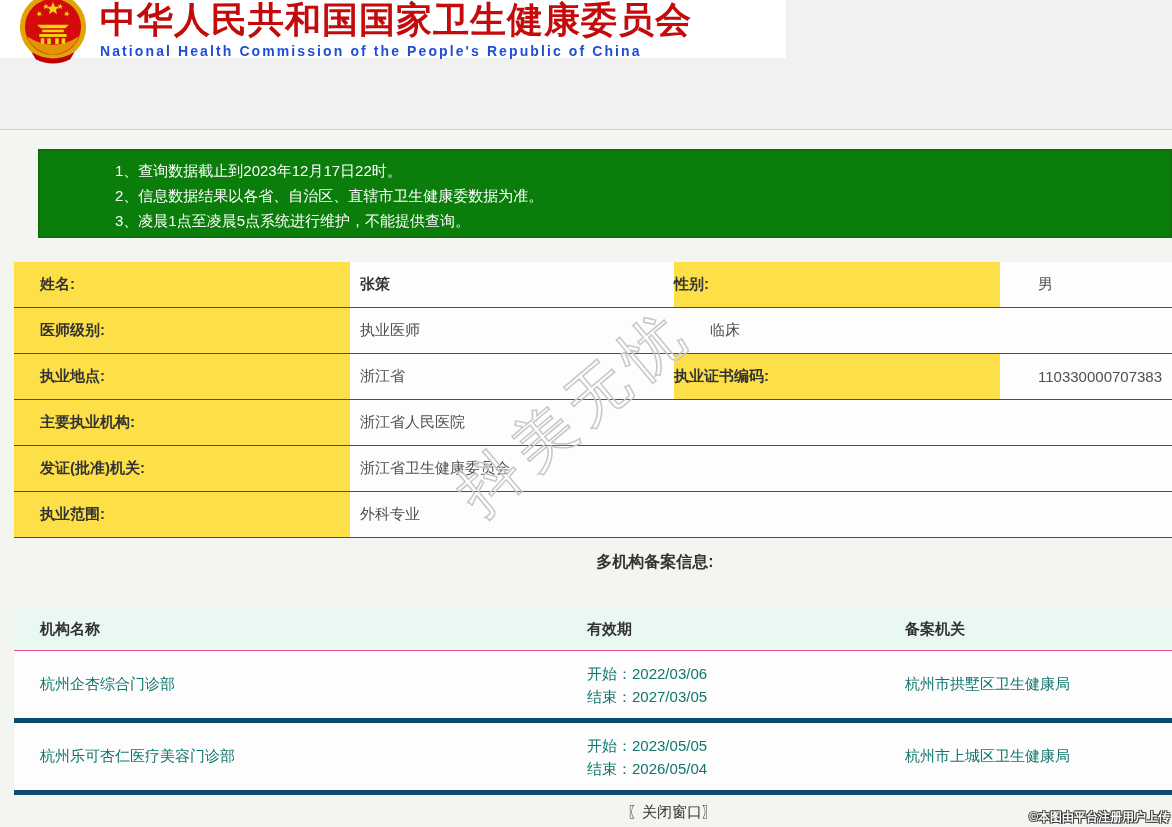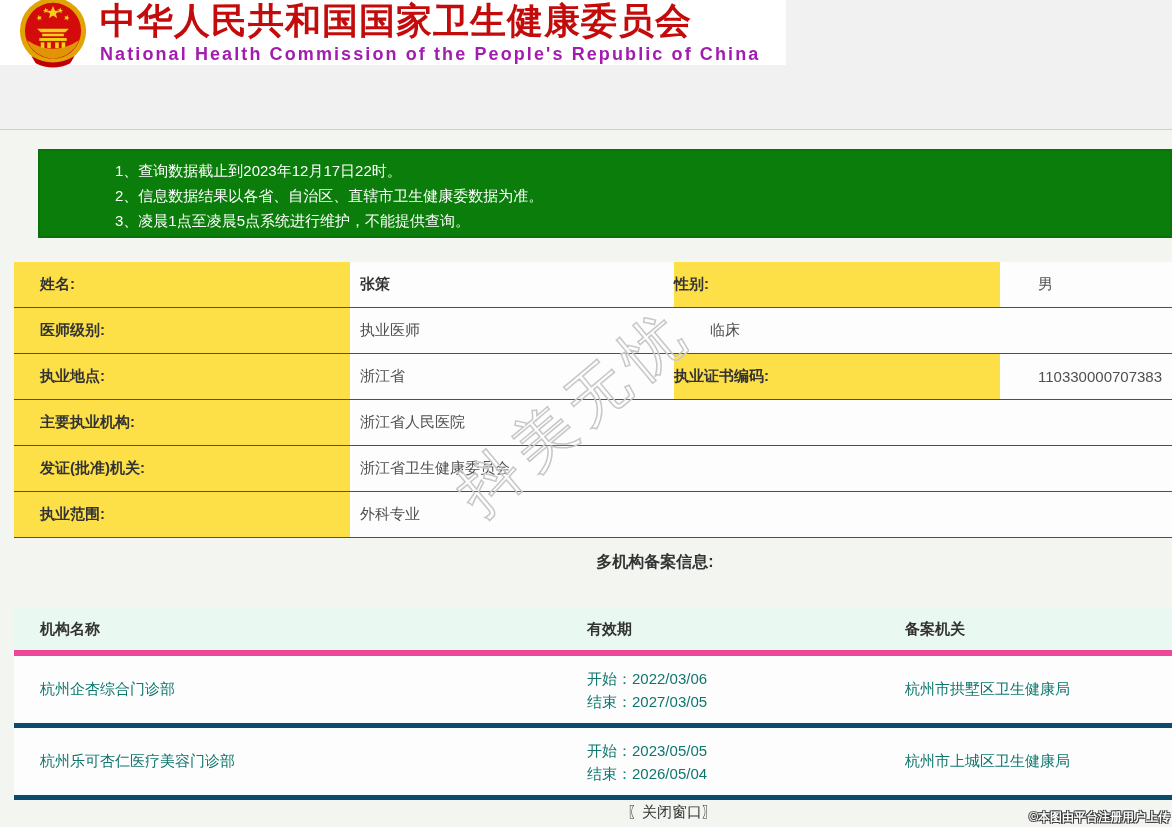--- a/index.html
+++ b/index.html
@@ -3,25 +3,25 @@
 <meta charset="utf-8">
 <style>
   html,body{margin:0;padding:0;}
   body{
     width:1172px;height:827px;position:relative;overflow:hidden;
     font-family:"Liberation Sans","DejaVu Sans",sans-serif;
     background:#f3f5f1;
   }
   
   .top-strip{position:absolute;left:0;top:0;width:1172px;height:129px;background:#f1f1f1;border-bottom:1px solid #cfcfcf;}
-  .header-box{position:absolute;left:0;top:0;width:786px;height:65px;background:#ffffff;display:flex;align-items:center;}
+  .header-box{position:absolute;left:0;top:0;width:786px;height:58px;background:#ffffff;display:flex;align-items:center;}
   .emblem{width:74px;height:72px;margin-left:16px;flex:0 0 auto;}
   .header-text{margin-left:10px;}
   .header-title{color:#c30b0b;font-size:36px;font-weight:bold;line-height:40px;letter-spacing:1px;white-space:nowrap;}
-  .header-sub{color:#a21caf;font-size:18px;font-weight:bold;letter-spacing:2.1px;margin-top:3px;white-space:nowrap;}
+  .header-sub{color:#1d4ed8;font-size:14px;font-weight:bold;letter-spacing:2.1px;margin-top:3px;white-space:nowrap;}
   
   .notice{
     position:absolute;left:38px;top:149px;right:0;height:89px;
     background:#0a7d0a;border:2px solid #087108;box-sizing:border-box;
     color:#ffffff;font-size:15px;line-height:25px;padding:7px 0 0 75px;
   }
   
   .ptable{position:absolute;left:14px;top:262px;right:0;}
   .p-row{display:flex;height:45px;border-bottom:1px solid #2d5f4e;font-size:15px;}
   .cell{display:flex;align-items:center;box-sizing:border-box;background:#fcfdfc;color:#4f4f4f;}
@@ -29,21 +29,21 @@
   .l1{width:338px;padding-left:26px;}
   .v1{width:322px;padding-left:8px;}
   .l2{width:328px;}
   .v2{flex:1;padding-left:36px;}
   .vspan{flex:1;padding-left:8px;}
   .bold-val{font-weight:bold;color:#333;}
   
   .section-heading{position:absolute;top:552px;left:655px;transform:translateX(-50%);font-size:16px;font-weight:bold;color:#333;white-space:nowrap;}
   
   .otable{position:absolute;left:14px;top:608px;right:0;}
-  .o-head{display:flex;height:42px;background:#e9f8f0;border-bottom:6px solid #ec4899;align-items:center;font-size:15px;font-weight:bold;color:#333;}
+  .o-head{display:flex;height:42px;background:#e9f8f0;border-bottom:1px solid #ec4899;align-items:center;font-size:15px;font-weight:bold;color:#333;}
   .o-row{display:flex;height:67px;background:#fcfdfc;border-bottom:5px solid #0c4a6e;align-items:center;font-size:15px;color:#0f766e;}
   .oc1{width:573px;padding-left:26px;box-sizing:border-box;}
   .oc2{width:318px;box-sizing:border-box;}
   .oc3{flex:1;box-sizing:border-box;}
   .validity div{line-height:23px;}
   
   .close-link{position:absolute;top:803px;left:672px;transform:translateX(-50%);font-size:15px;color:#333;text-decoration:none;white-space:nowrap;cursor:pointer;}
   .corner-credit{
     position:absolute;right:2px;bottom:1px;font-size:12px;font-weight:bold;color:#fff;white-space:nowrap;
     text-shadow:-1px -1px 0 #3a3a3a,1px -1px 0 #3a3a3a,-1px 1px 0 #3a3a3a,1px 1px 0 #3a3a3a;

